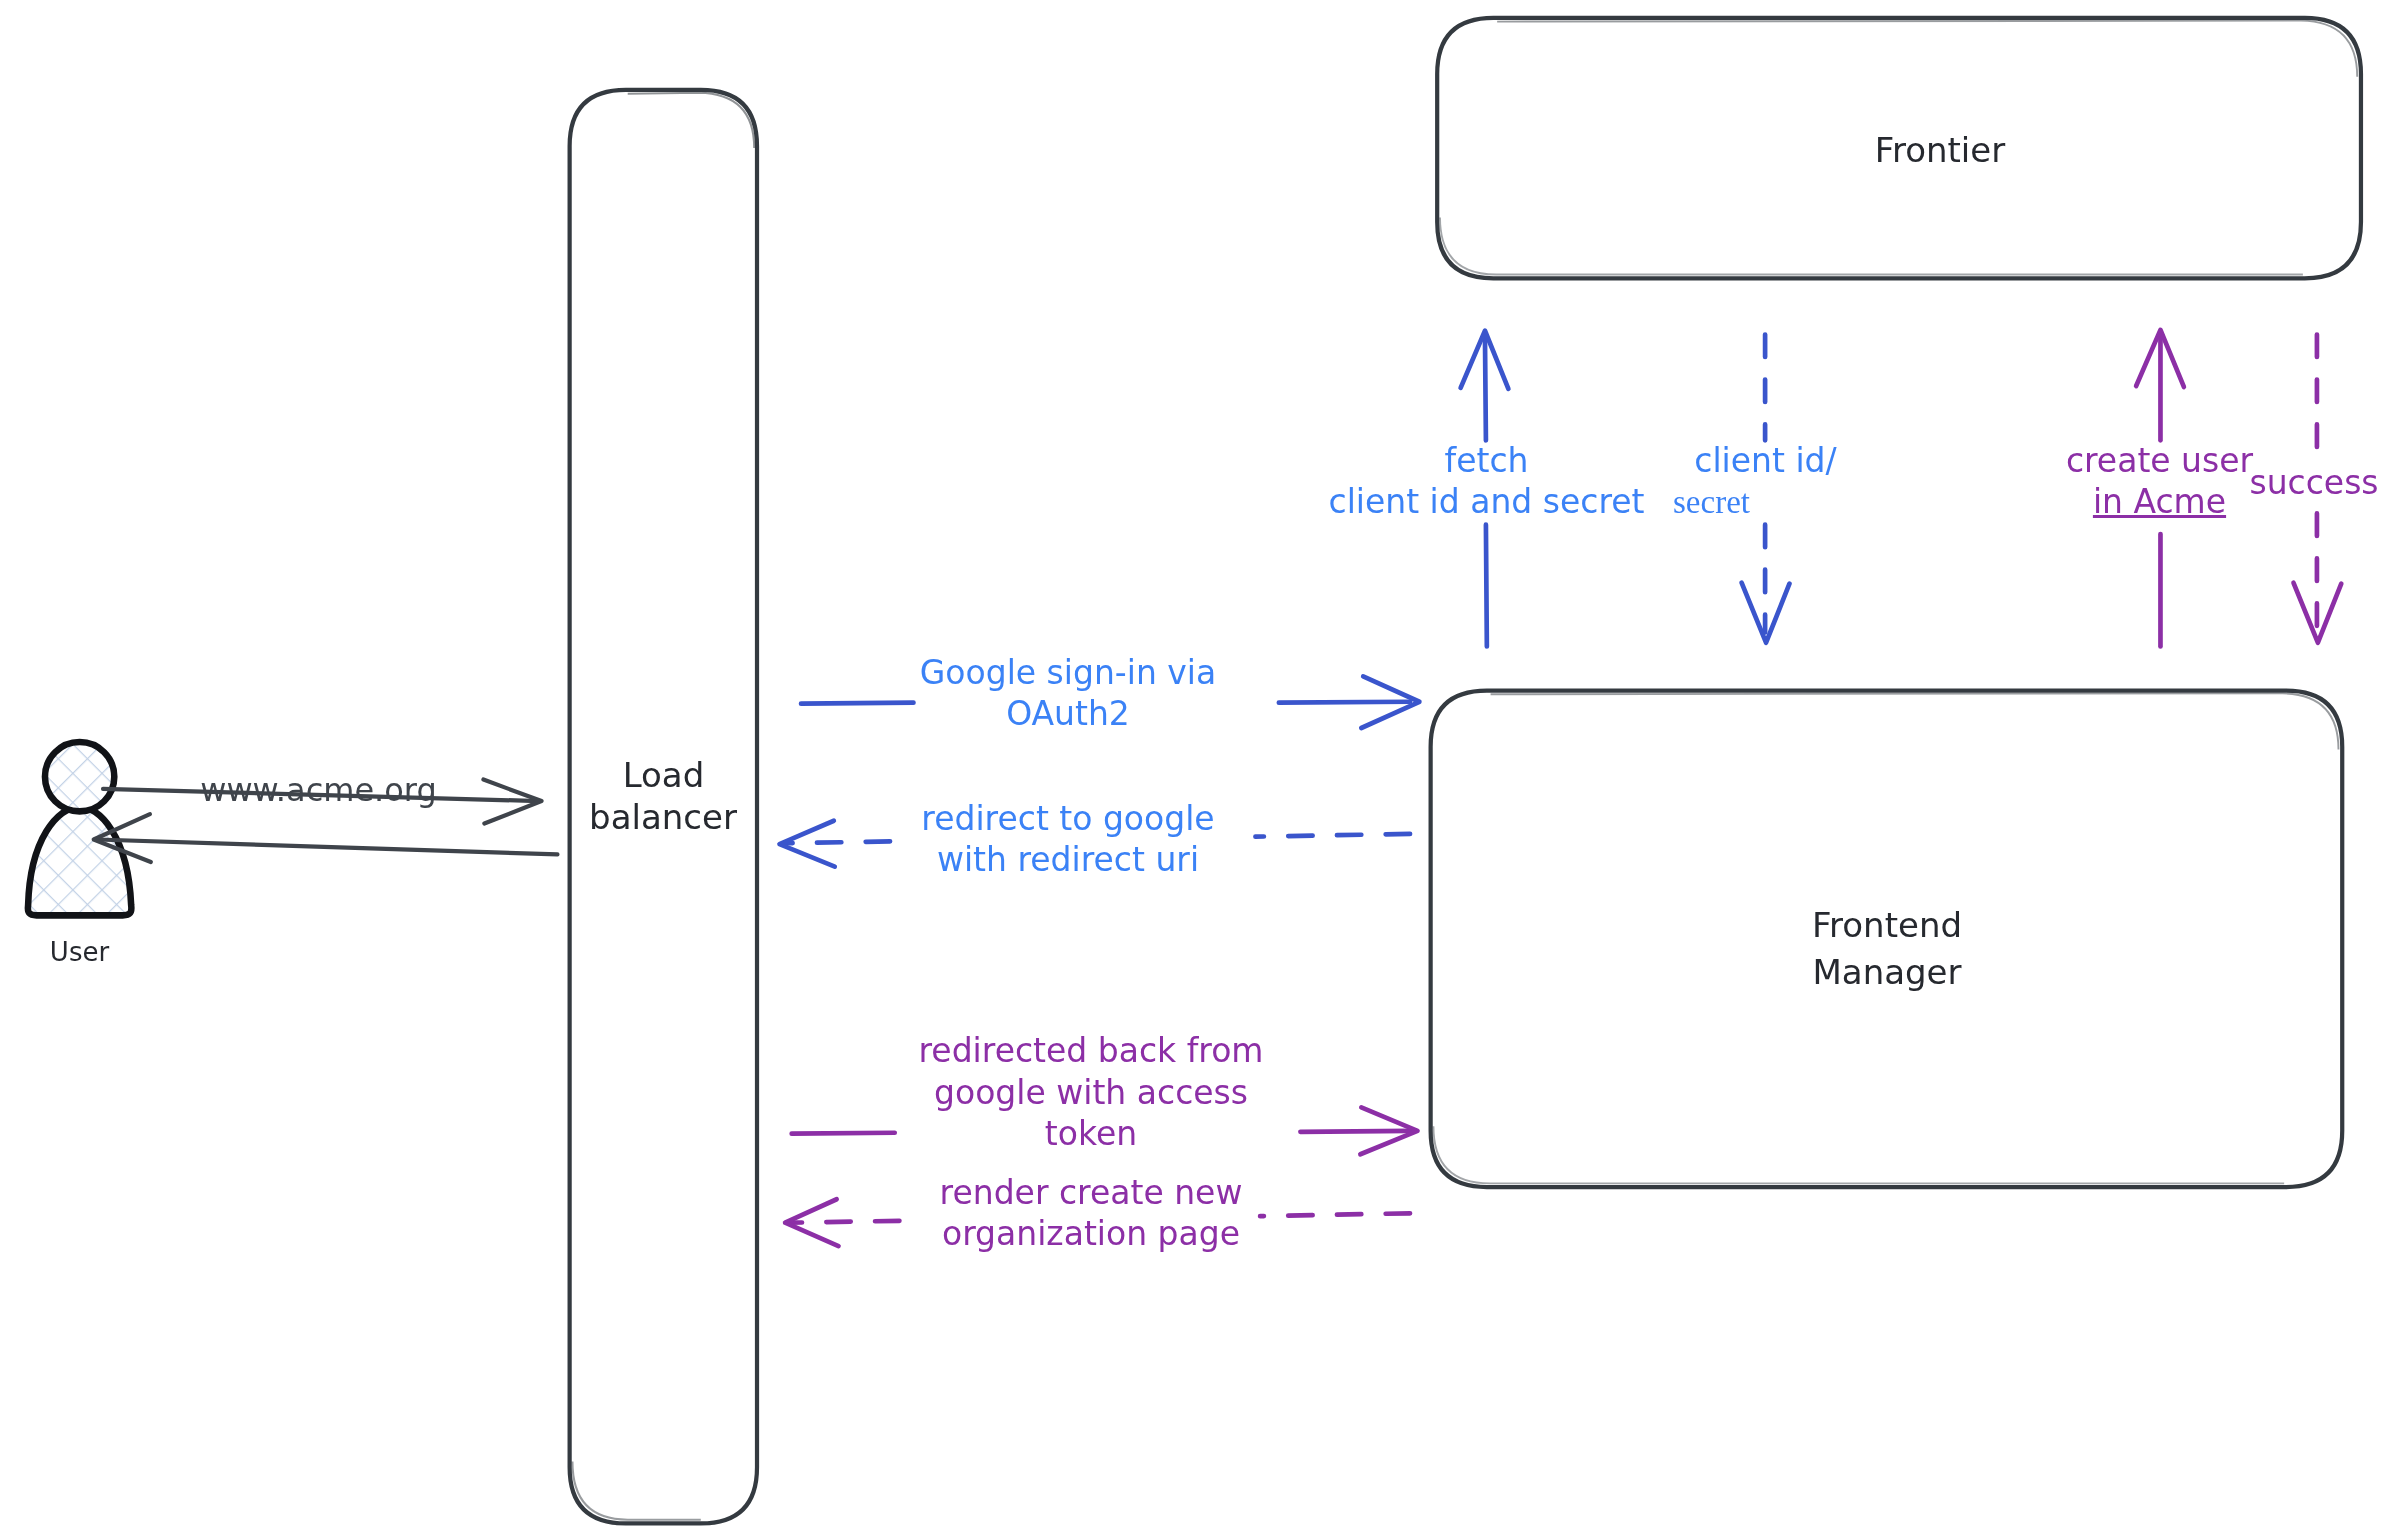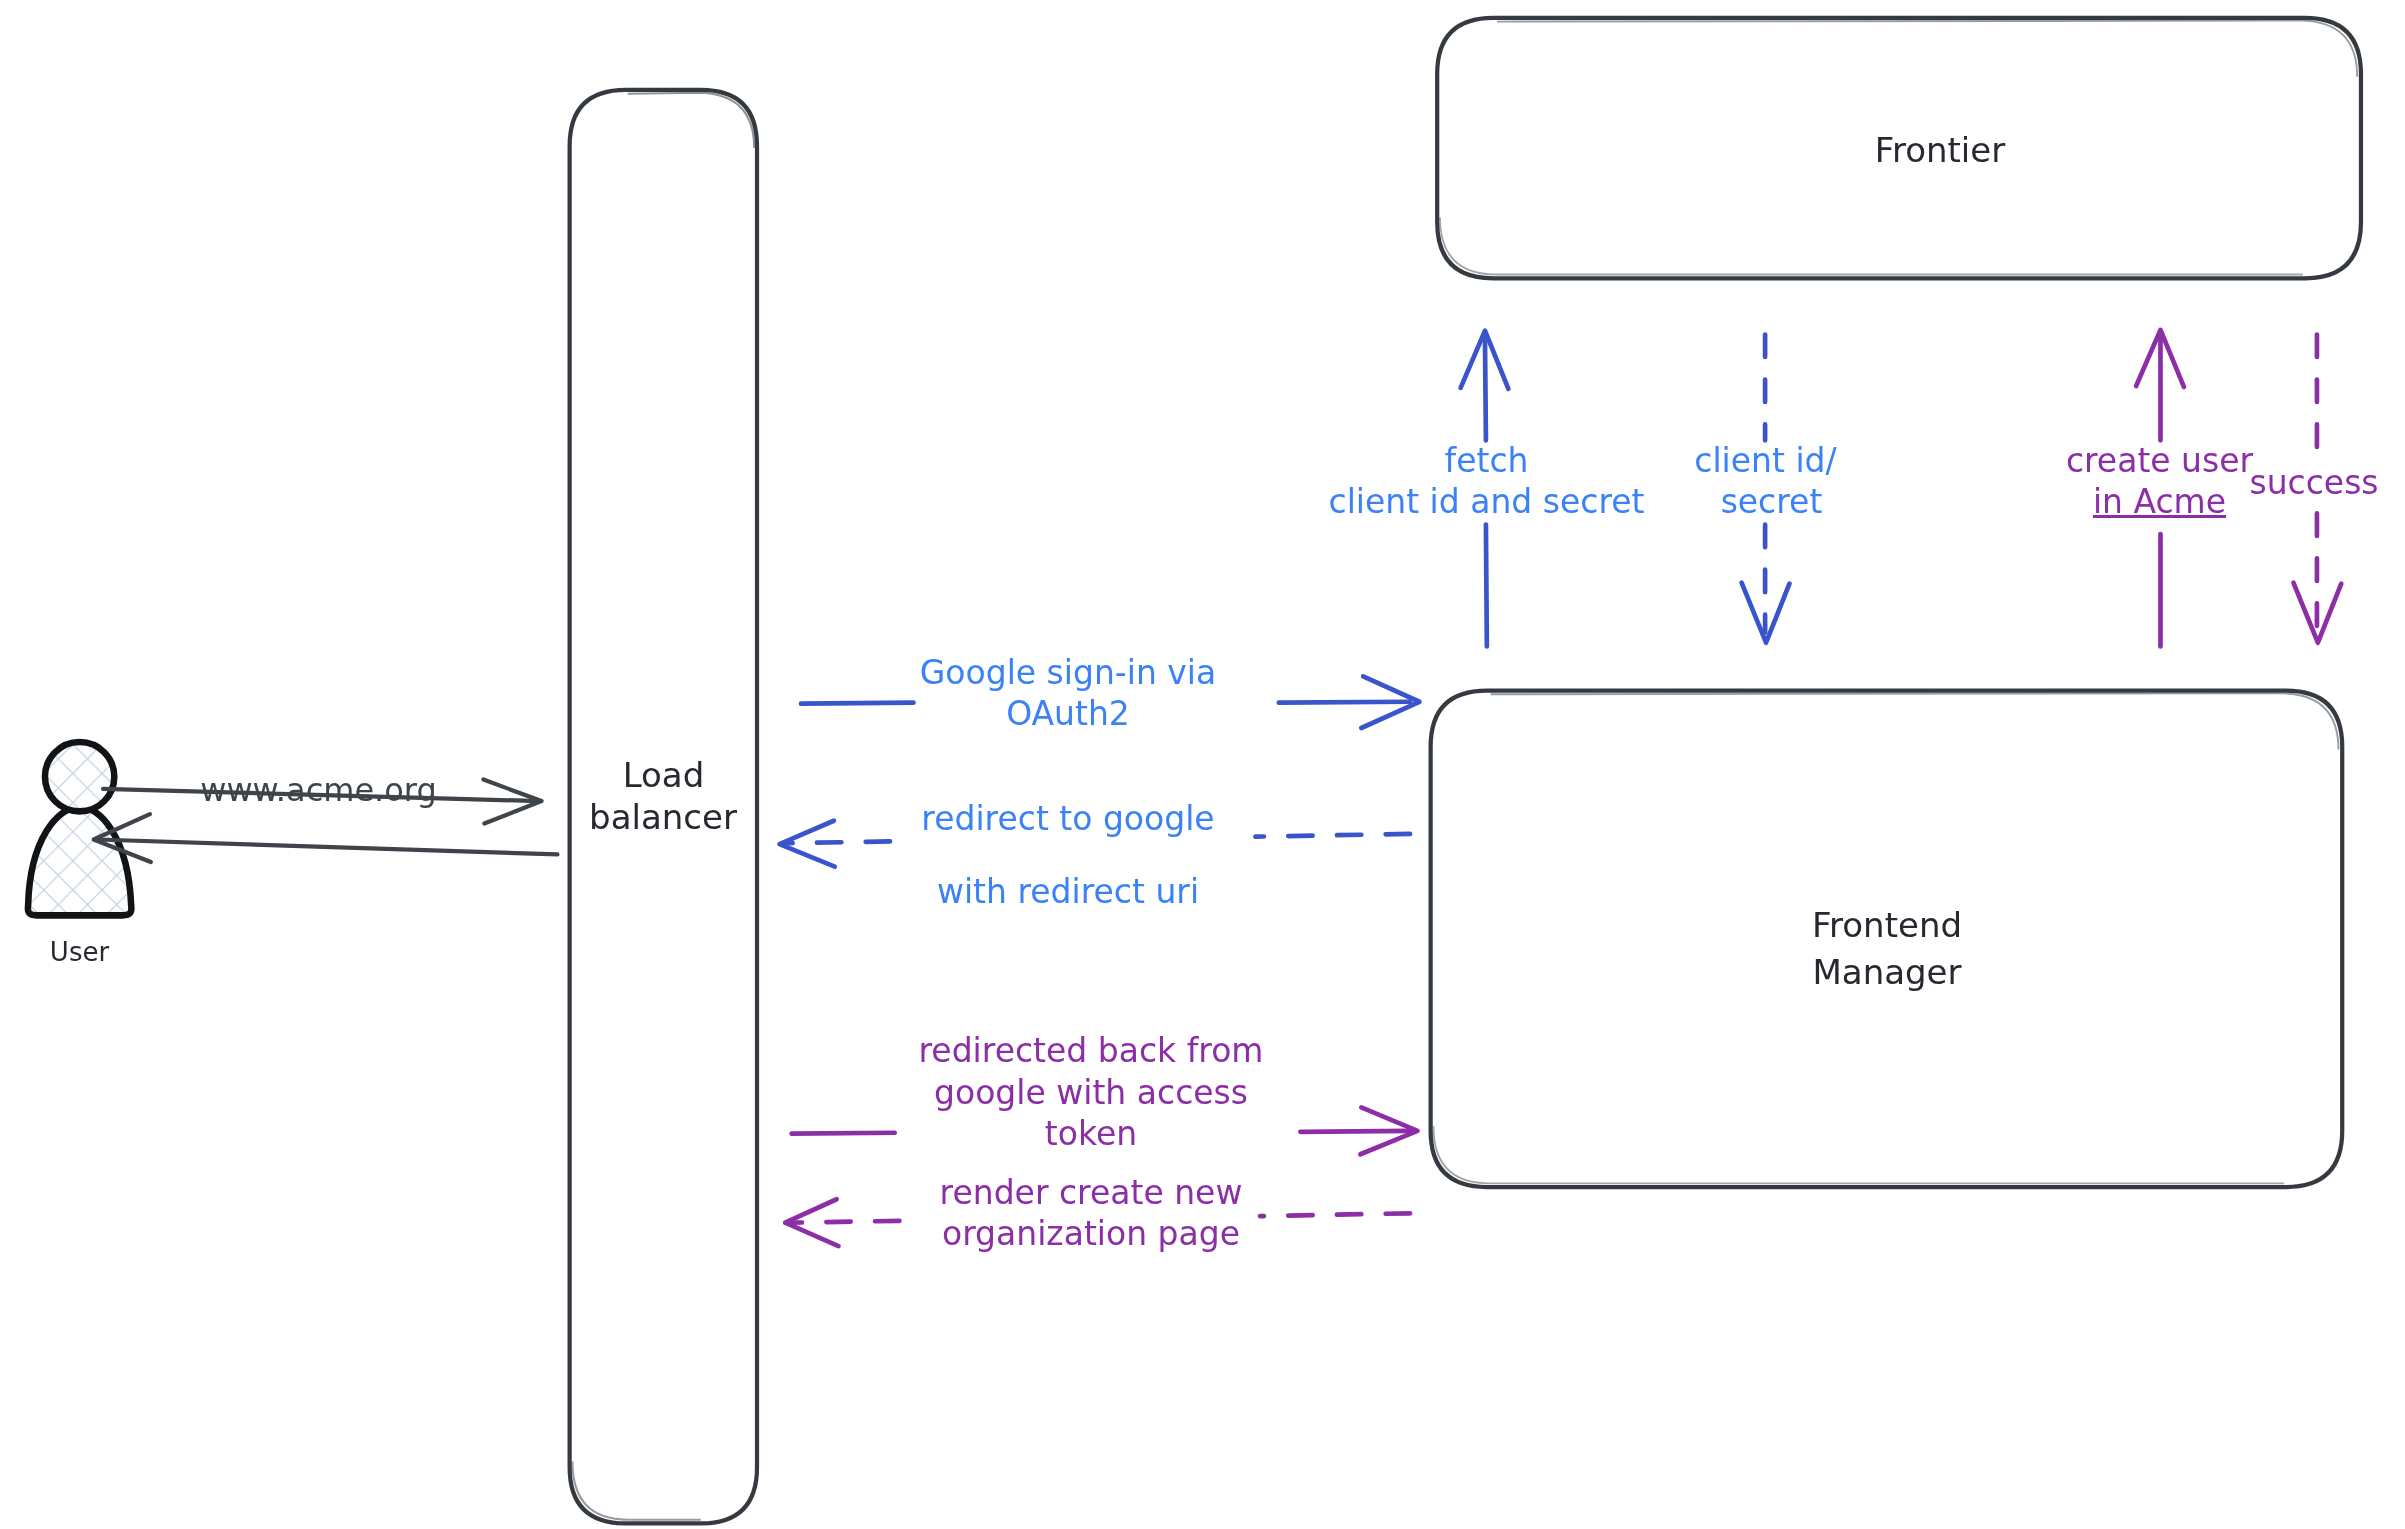--- a/index.html
+++ b/index.html
@@ -141,32 +141,32 @@
 
 <div class="lbl node-label" style="left:1431px; top:905px; width:912px;">Frontend</div>
 <div class="lbl node-label" style="left:1431px; top:952px; width:912px;">Manager</div>
 
 <div class="lbl edge-label-dark" style="left:131px; top:772px; width:375px;">www.acme.org</div>
 
 <div class="lbl edge-label-blue" style="left:862px; top:654px; width:412px;">Google sign-in via</div>
 <div class="lbl edge-label-blue" style="left:862px; top:695px; width:412px;">OAuth2</div>
 
 <div class="lbl edge-label-blue" style="left:871px; top:800px; width:394px;">redirect to google</div>
-<div class="lbl edge-label-blue" style="left:871px; top:841px; width:394px;margin-top:32px;">with redirect uri</div>
+<div class="lbl edge-label-blue" style="left:871px; top:841px; width:394px;">with redirect uri</div>
 
 <div class="lbl edge-label-purple" style="left:871px; top:1032px; width:440px;">redirected back from</div>
 <div class="lbl edge-label-purple" style="left:871px; top:1074px; width:440px;">google with access</div>
 <div class="lbl edge-label-purple" style="left:871px; top:1115px; width:440px;">token</div>
 
 <div class="lbl edge-label-purple" style="left:885px; top:1174px; width:412px;">render create new</div>
 <div class="lbl edge-label-purple" style="left:885px; top:1215px; width:412px;">organization page</div>
 
 <div class="lbl edge-label-blue" style="left:1299px; top:442px; width:375px;">fetch</div>
 <div class="lbl edge-label-blue" style="left:1299px; top:483px; width:375px;">client id and secret</div>
 
 <div class="lbl edge-label-blue" style="left:1658px; top:442px; width:215px;">client id/</div>
-<div class="lbl edge-label-blue" style="left:1664px; top:483px; width:215px;">secret</div>
+<div class="lbl edge-label-blue" style="left:1604px; top:483px; width:215px;font-family:Liberation Serif, serif;">secret</div>
 
 <div class="lbl edge-label-purple" style="left:1986px; top:442px; width:347px;">create user</div>
 <div class="lbl edge-label-purple" style="left:1986px; top:483px; width:347px;text-decoration:underline;">in Acme</div>
 
 <div class="lbl edge-label-purple" style="left:2211px; top:464px; width:206px;">success</div>
 
 
 </body></html>

